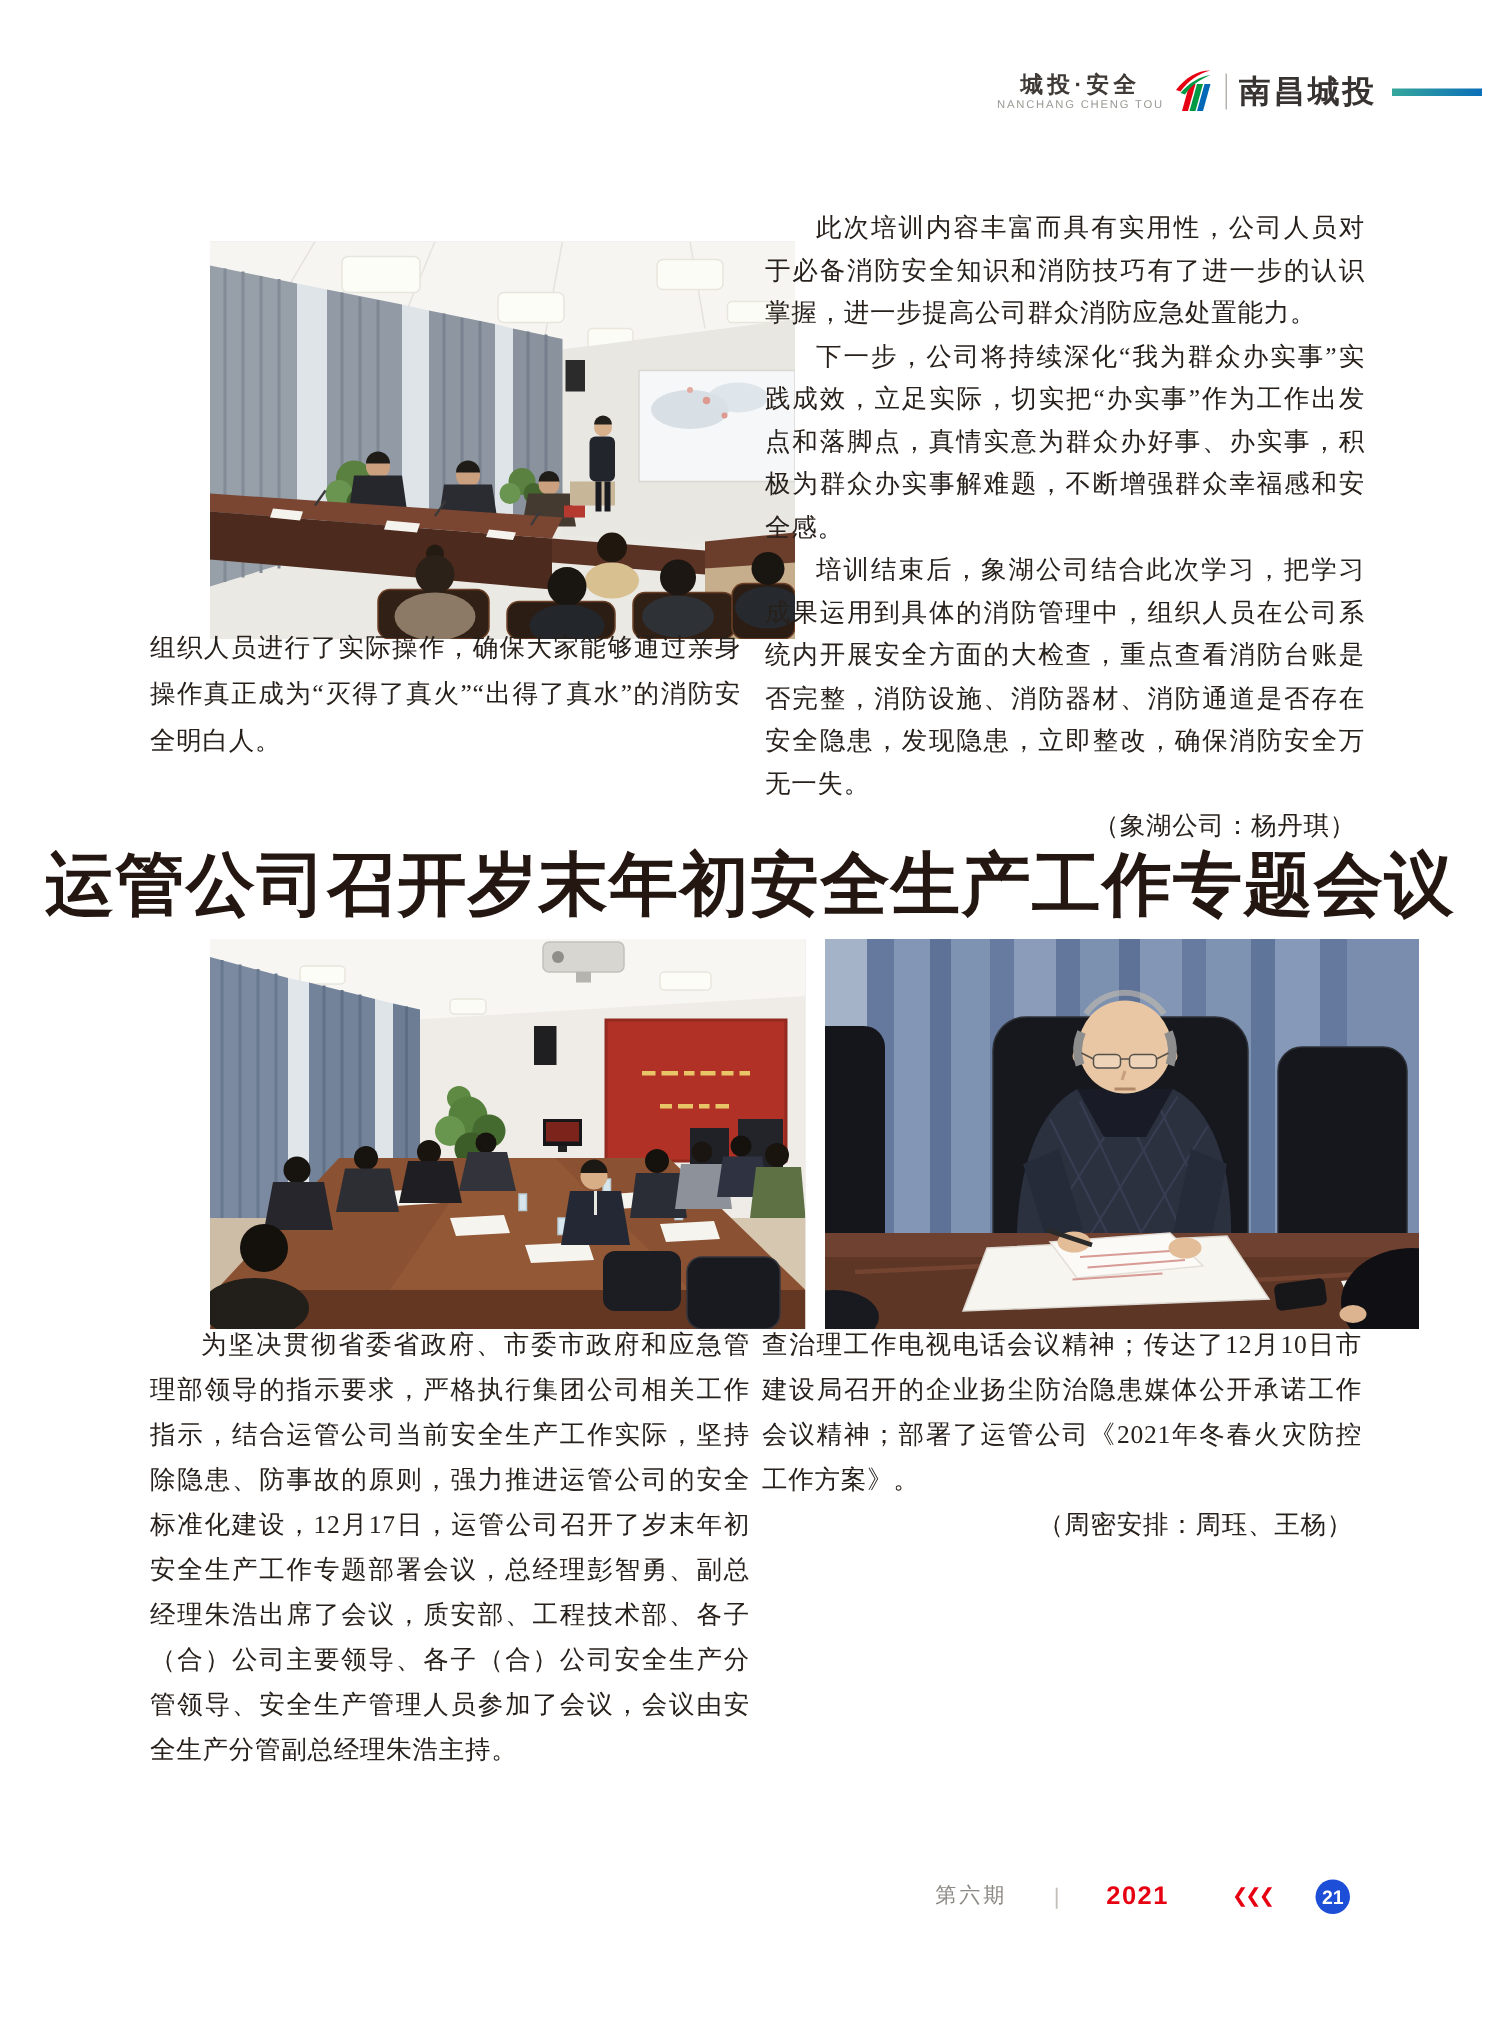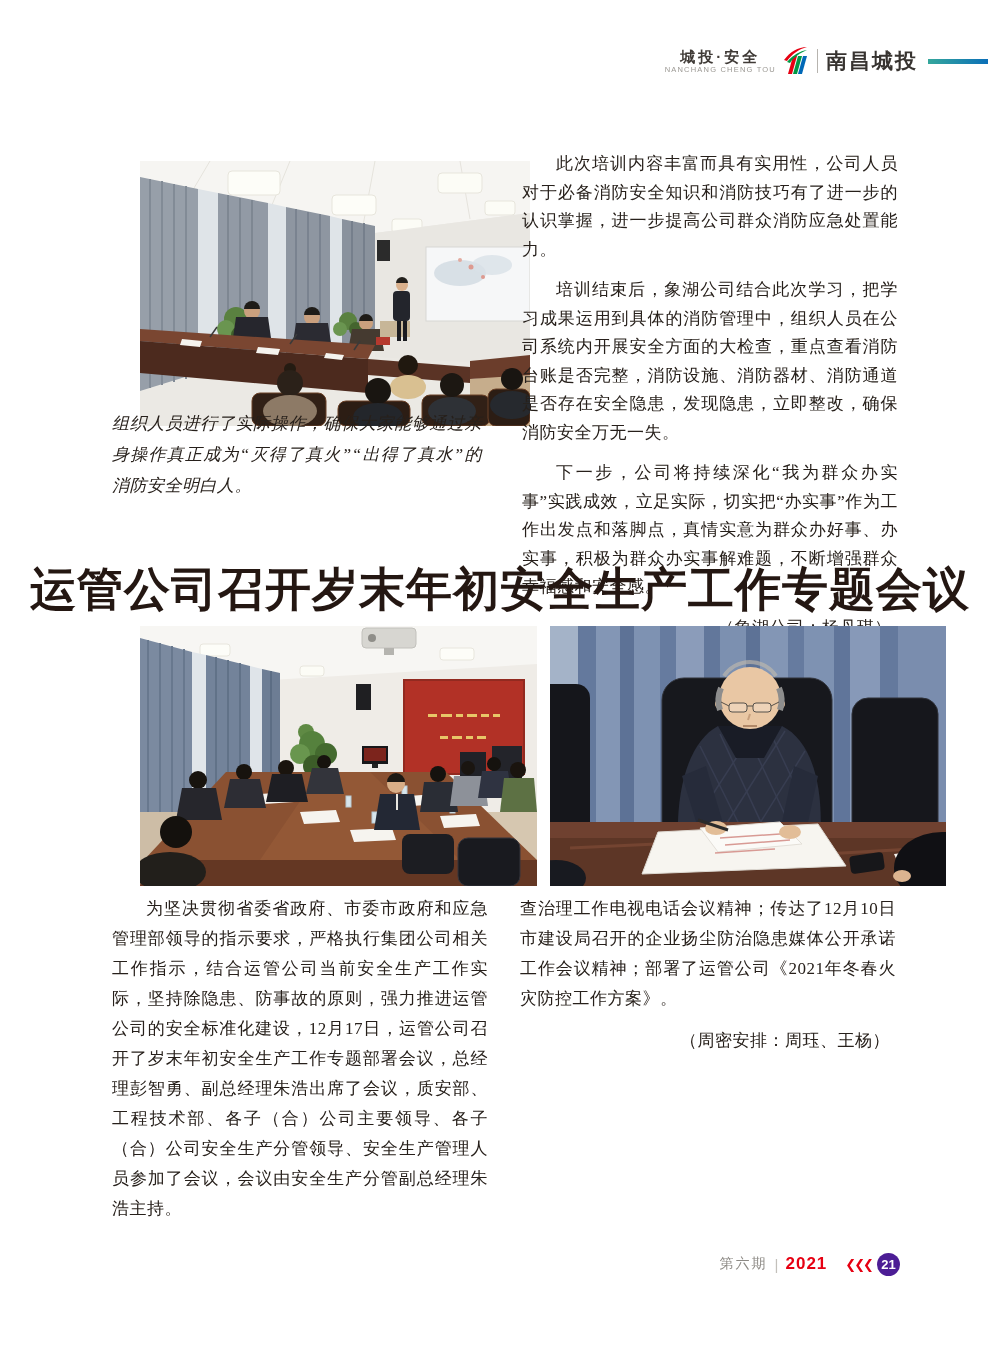--- a/index.html
+++ b/index.html
@@ -22,46 +22,46 @@
 
   
   .photo{position:absolute;overflow:hidden;background:#e8e6e1;}
   .photo svg{display:block;width:100%;height:100%;}
   .photo1{left:100px;top:145px;width:390px;height:265px;}
   .photo2{left:100px;top:610px;width:397px;height:260px;}
   .photo3{left:510px;top:610px;width:396px;height:260px;}
 
   
   .bodytext p{
-    margin:12px;font-size:17px;line-height:30px;text-align:justify;
+    margin:0;font-size:17px;line-height:30px;text-align:justify;
     word-break:break-all;letter-spacing:0.5px;color:#27201b;
   }
   .indent{text-indent:2em;}
   .byline{text-align:right !important;padding-right:6px;letter-spacing:2px;}
-  .caption{position:absolute;left:100px;top:396px;width:394px;font-style:italic;}
+  .caption{position:absolute;left:100px;top:416px;width:394px;}
   .caption p{line-height:31px;}
   .art1-col{position:absolute;left:510px;top:138px;width:400px;}
   .art1-col p{line-height:28.5px;}
   .art2-left{position:absolute;left:100px;top:882px;width:400px;}
   .art2-right{position:absolute;left:508px;top:882px;width:400px;}
 
   
   .headline{
     position:absolute;left:0;right:0;top:528px;text-align:center;
     font-weight:800;font-size:46px;letter-spacing:1px;color:#241712;
   }
 
   
-  .footer{position:absolute;top:1252px;right:100px;display:flex;align-items:center;height:24px;}
+  .footer{position:absolute;top:1252px;right:100px;display:flex;align-items:center;height:24px;gap:24px;}
   .footer-issue{font-size:14px;color:#8c8984;letter-spacing:2px;margin-right:7px;}
   .footer-div{color:#c3c0bb;font-size:15px;margin-right:7px;font-weight:300;}
   .footer-year{font-size:17px;font-weight:bold;color:#e60012;letter-spacing:1px;margin-right:18px;}
   .footer-chevrons{font-size:13px;font-weight:bold;color:#e60012;letter-spacing:-2px;margin-right:5px;font-family:"DejaVu Sans",sans-serif;}
   .footer-page{
-    width:23px;height:23px;border-radius:50%;background:#4c1d95;color:#fff;
+    width:23px;height:23px;border-radius:50%;background:#1d4ed8;color:#fff;
     display:flex;align-items:center;justify-content:center;font-size:13px;font-weight:bold;
   }
 </style>
 </head>
 <body>
 
 <div class="header">
   <div class="header-inner">
     <div class="brand-block sans">
       <span class="brand-cn">城投·安全</span>
@@ -197,22 +197,22 @@
   </g>
 </svg>
 </figure>
 
 <div class="caption bodytext">
   <p>组织人员进行了实际操作，确保大家能够通过亲身操作真正成为“灭得了真火”“出得了真水”的消防安全明白人。</p>
 </div>
 
 <div class="art1-col bodytext">
   <p class="indent">此次培训内容丰富而具有实用性，公司人员对于必备消防安全知识和消防技巧有了进一步的认识掌握，进一步提高公司群众消防应急处置能力。</p>
+  <p class="indent">下一步，公司将持续深化“我为群众办实事”实践成效，立足实际，切实把“办实事”作为工作出发点和落脚点，真情实意为群众办好事、办实事，积极为群众办实事解难题，不断增强群众幸福感和安全感。</p>
   <p class="indent">培训结束后，象湖公司结合此次学习，把学习成果运用到具体的消防管理中，组织人员在公司系统内开展安全方面的大检查，重点查看消防台账是否完整，消防设施、消防器材、消防通道是否存在安全隐患，发现隐患，立即整改，确保消防安全万无一失。</p>
-  <p class="indent">下一步，公司将持续深化“我为群众办实事”实践成效，立足实际，切实把“办实事”作为工作出发点和落脚点，真情实意为群众办好事、办实事，积极为群众办实事解难题，不断增强群众幸福感和安全感。</p>
   <p class="byline">（象湖公司：杨丹琪）</p>
 </div>
 
 <h1 class="headline sans">运管公司召开岁末年初安全生产工作专题会议</h1>
 
 <figure class="photo photo2">
 <svg viewBox="0 0 397 260" preserveAspectRatio="none">
   <rect width="397" height="260" fill="#efece7"></rect>
   <g>
     <polygon points="0,0 397,0 397,38 0,62" fill="#f7f6f3"></polygon>

